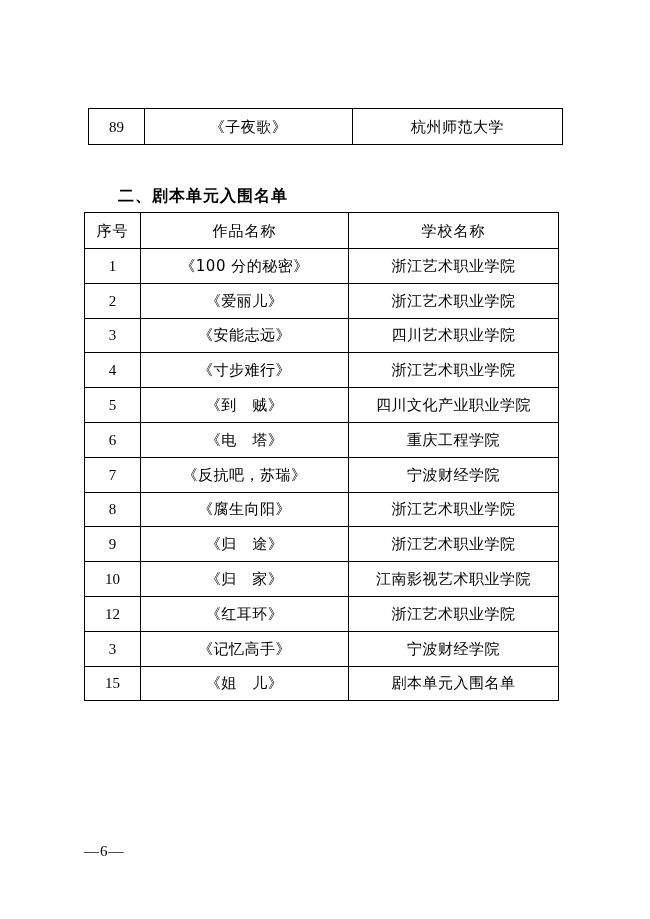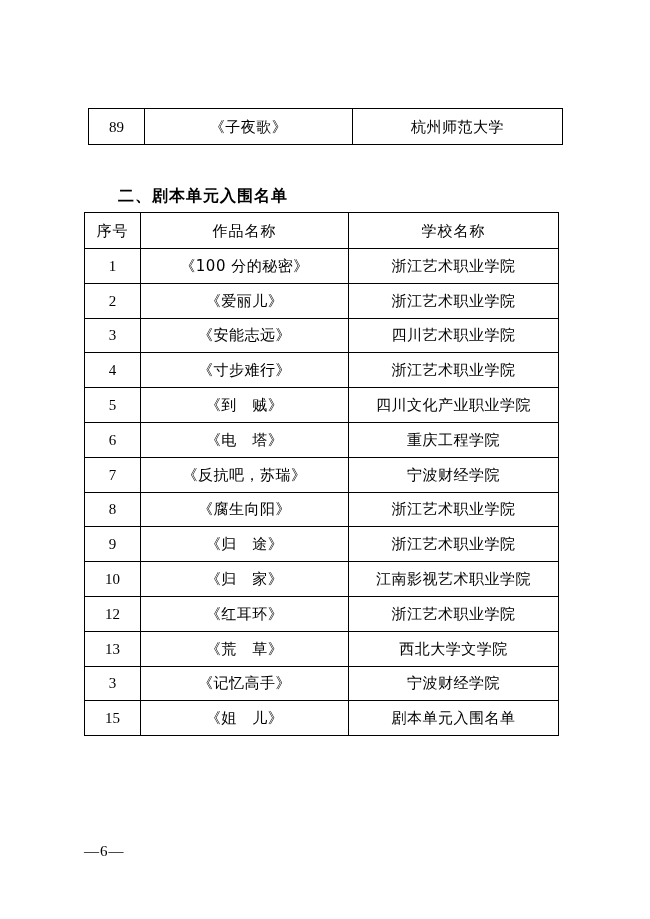--- a/index.html
+++ b/index.html
@@ -187,25 +187,20 @@
         <td class="num-cell">10</td>
         <td class="cn">《归　家》</td>
         <td class="cn">江南影视艺术职业学院</td>
       </tr>
       <tr>
         <td class="num-cell">12</td>
         <td class="cn">《红耳环》</td>
         <td class="cn">浙江艺术职业学院</td>
       </tr>
       <tr>
-        <td class="num-cell">13</td>
-        <td class="cn">《荒　草》</td>
-        <td class="cn">西北大学文学院</td>
-      </tr>
-      <tr>
         <td class="num-cell">3</td>
         <td class="cn">《记忆高手》</td>
         <td class="cn">宁波财经学院</td>
       </tr>
       <tr>
         <td class="num-cell">15</td>
         <td class="cn">《姐　儿》</td>
         <td class="cn">剧本单元入围名单</td>
       </tr>
     </tbody>

